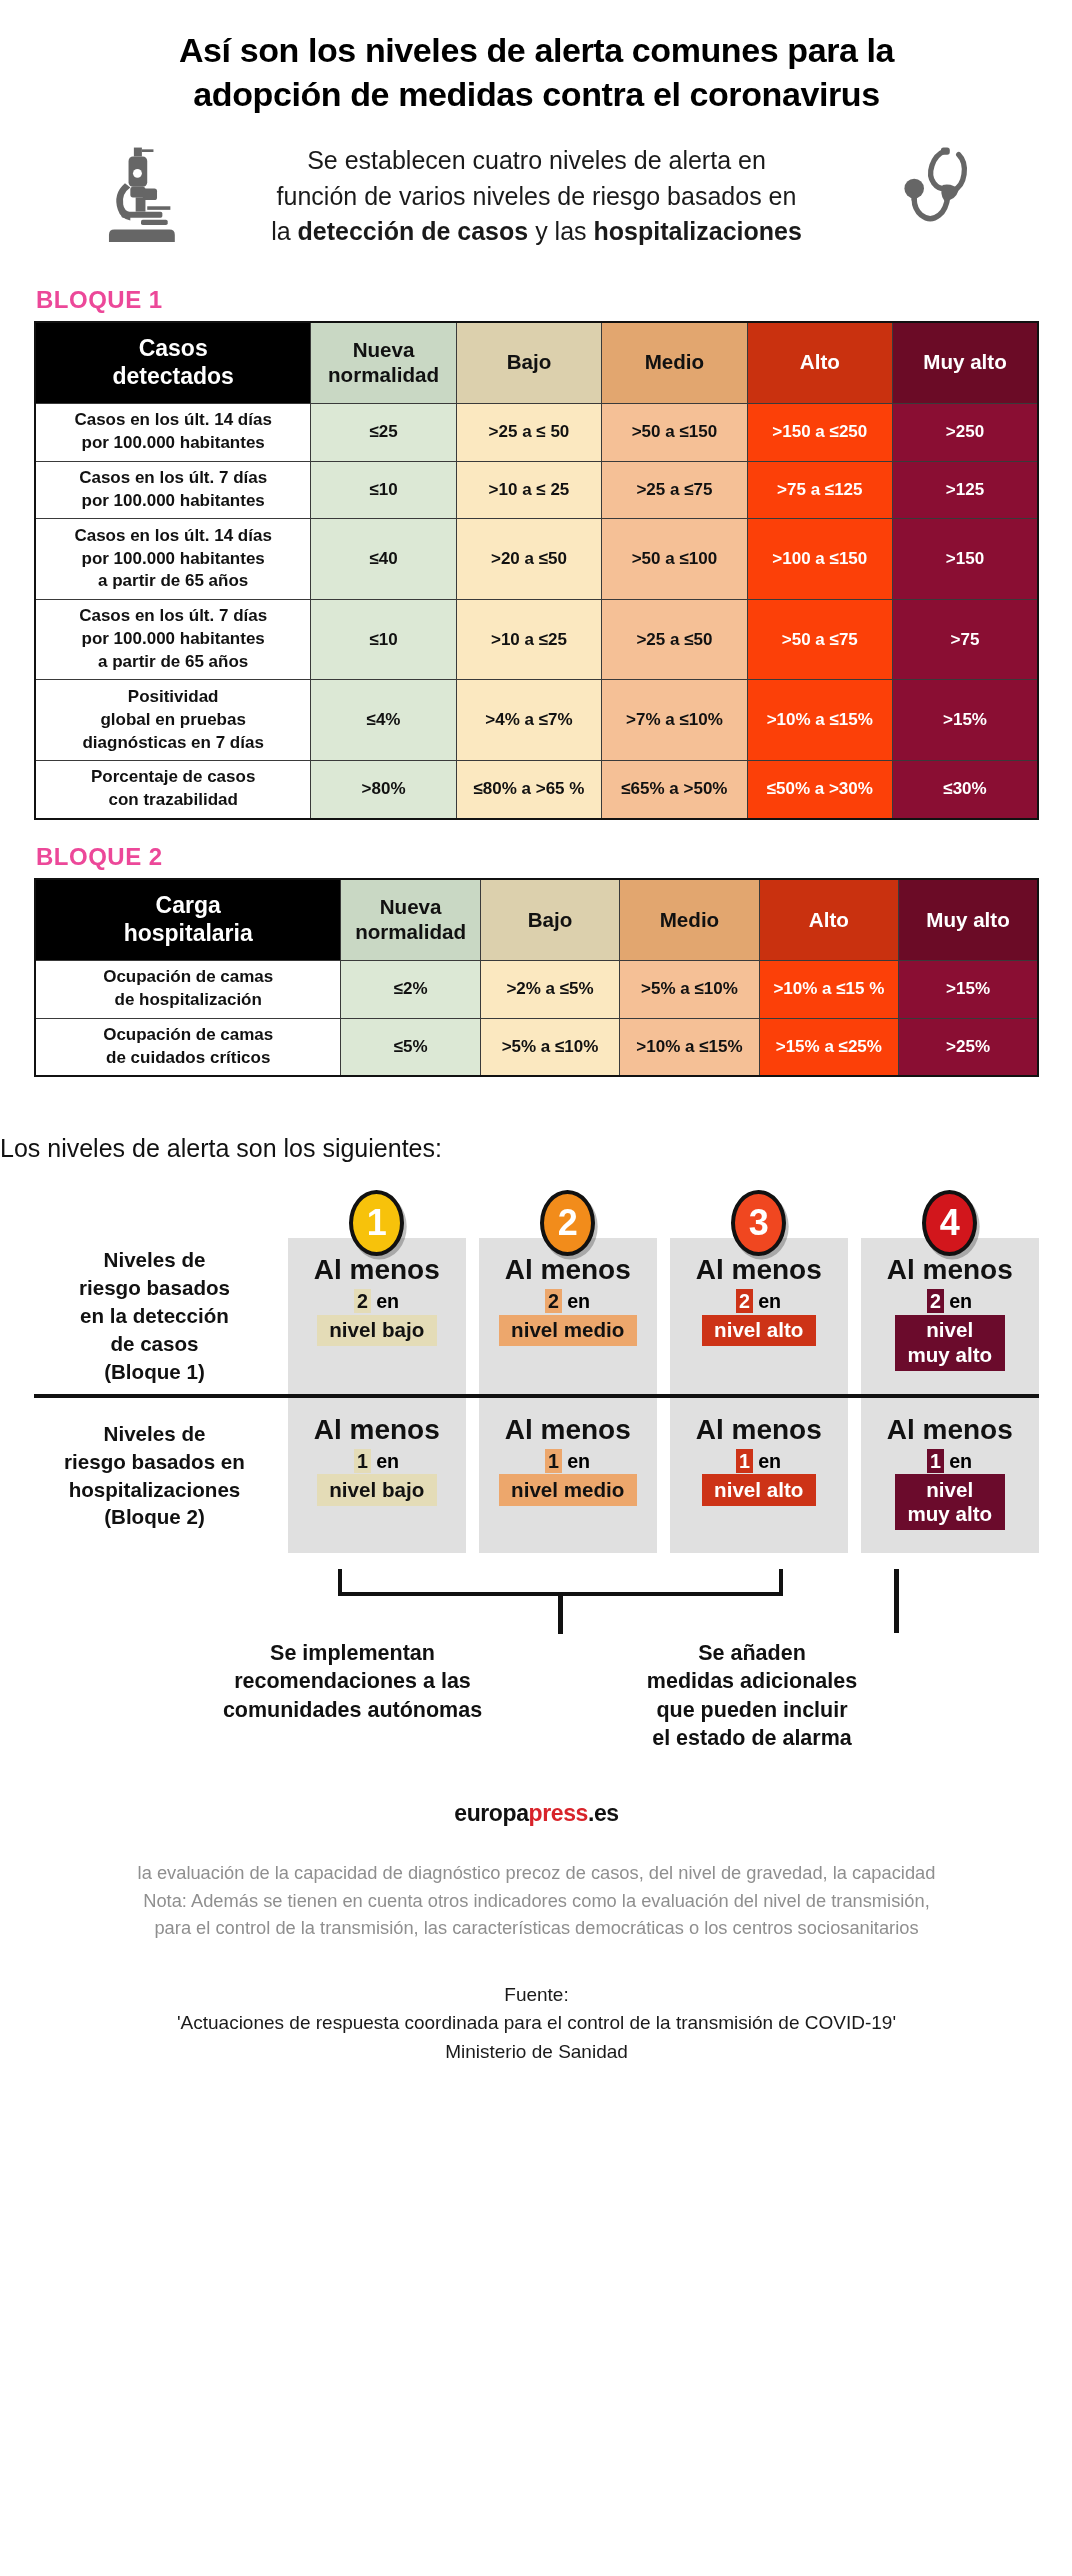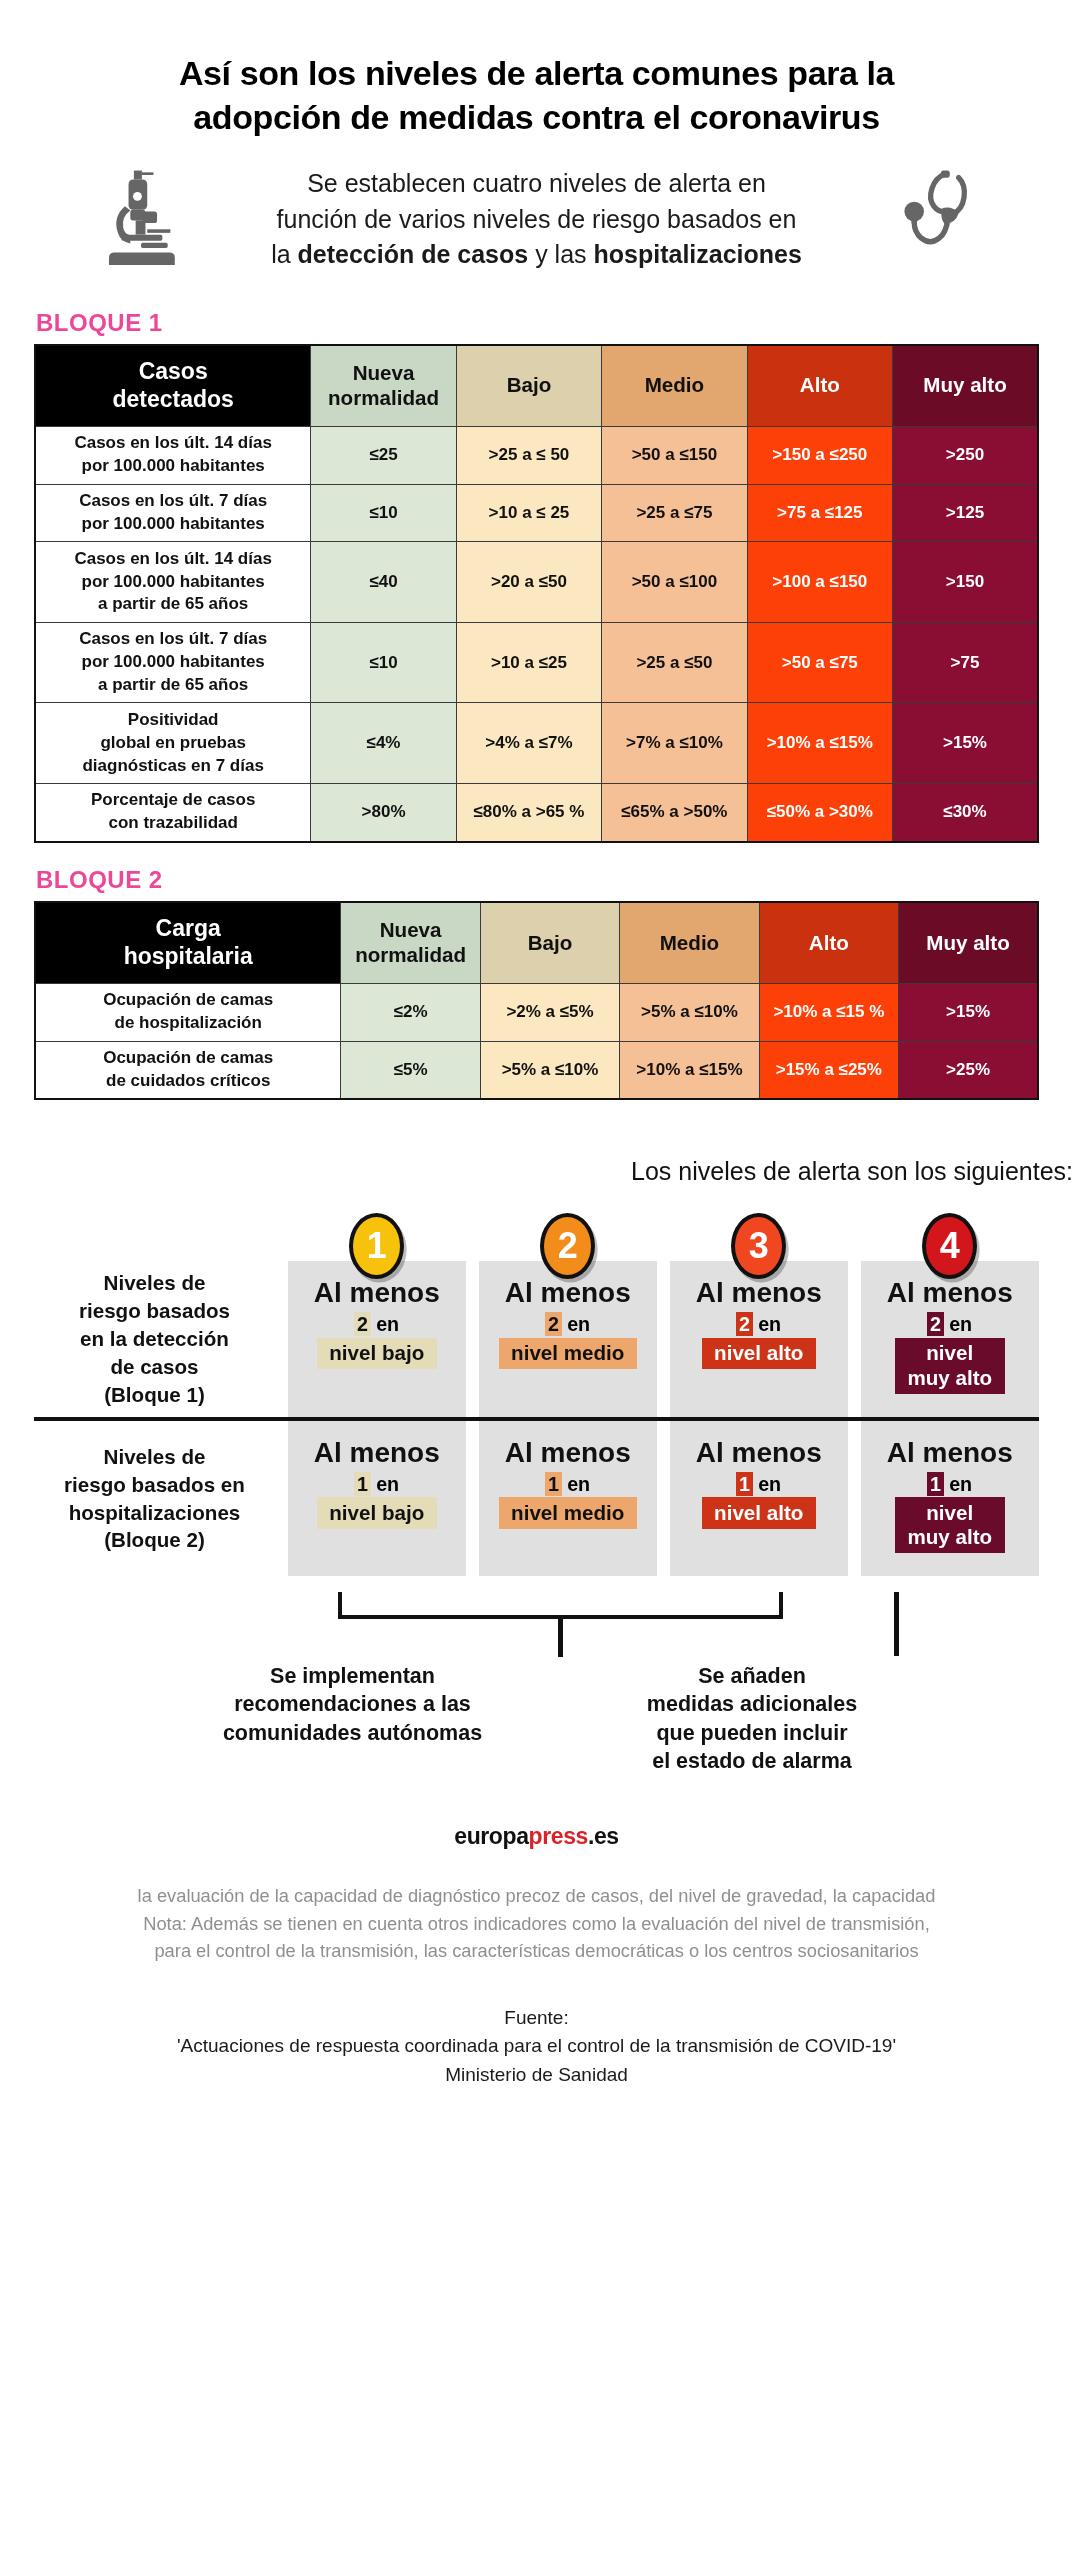--- a/index.html
+++ b/index.html
@@ -10,21 +10,21 @@
   }
   body { width: 1073px; min-height: 2576px; position: relative; }
 
   
   .title {
     text-align: center;
     font-weight: bold;
     font-size: 34px;
     line-height: 1.28;
     color: #000;
-    padding: 52px 107px 0 107px;
+    padding: 29px 107px 0 107px;
     letter-spacing: -0.4px;
   }
   .intro-wrap {
     display: flex;
     align-items: center;
     justify-content: center;
     padding: 27px 54px 0 54px;
     gap: 7px;
   }
   .intro-icon { flex: 0 0 98px; display:flex; justify-content:center; }
@@ -86,21 +86,21 @@
   
   .w-name  { width: 27.5%; }
   .w-col   { width: 14.5%; }
 
   
   .w2-name { width: 30.5%; }
   .w2-col  { width: 13.9%; }
 
   
   .levels-heading {
-    text-align: right;
+    text-align: left;
     font-size: 25px;
     color: #111;
     margin-top: 57px;
   }
   .levels-area {
     position: relative;
     margin-top: 27px;
     padding: 0 34px;
   }
   .levels-grid {

